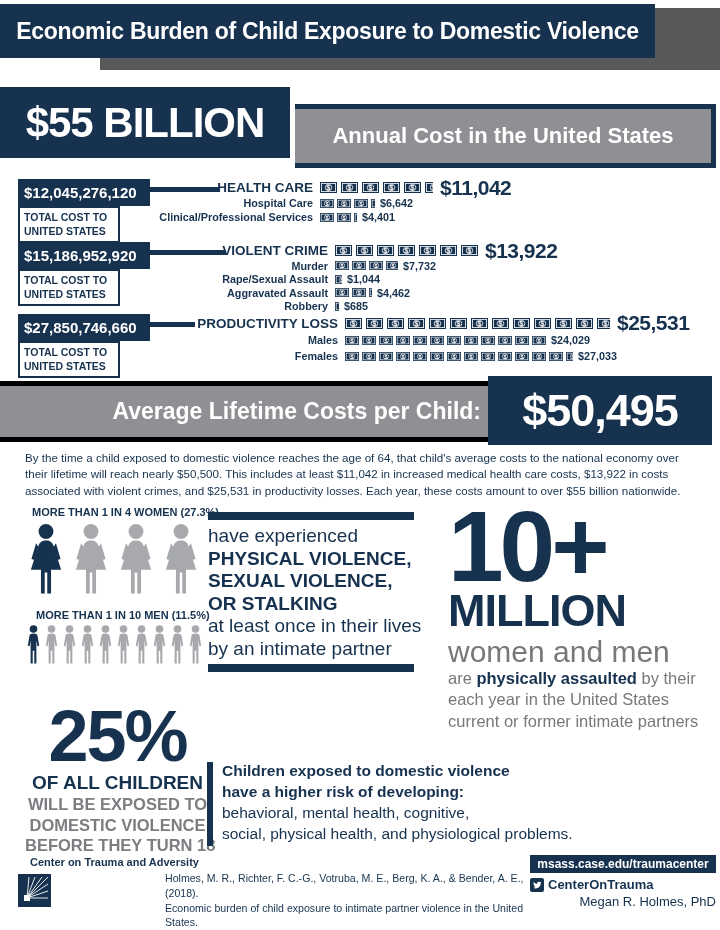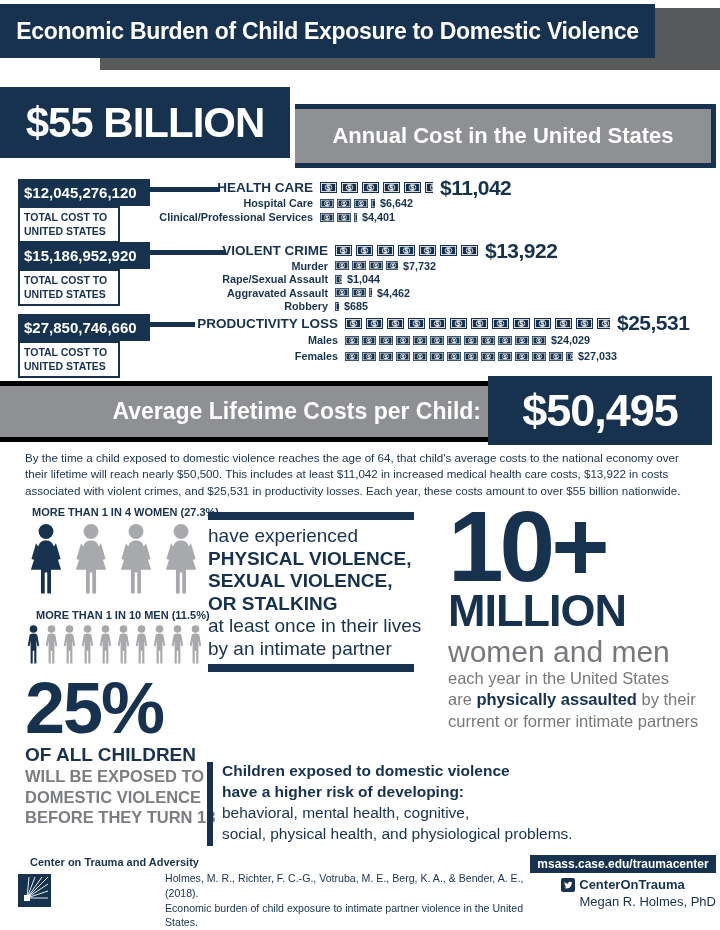--- a/index.html
+++ b/index.html
@@ -66,42 +66,42 @@
   .exp-line{font-size:19px;line-height:22.5px;color:#16324f;white-space:nowrap;}
   .exp-line.b{font-weight:700;}
   .million-col{left:448px;top:500px;width:265px;}
   .m10{font-size:100px;font-weight:700;line-height:0.92;letter-spacing:-4px;color:#16324f;}
   .mword{font-size:45px;font-weight:700;letter-spacing:-1px;line-height:1;color:#16324f;margin-top:-4px;}
   .mwho{font-size:30px;color:#77787b;line-height:1.1;margin-top:2px;}
   .mline{font-size:16.5px;color:#77787b;line-height:1.3;}
   .mline b{color:#16324f;}
 
   
-  .pct-col{left:25px;top:674px;width:185px;}
+  .pct-col{left:25px;top:702px;width:185px;text-align:center;}
   .pct-big{font-size:72px;font-weight:700;letter-spacing:-2px;line-height:0.95;color:#16324f;}
   .pct-line1{font-size:19px;font-weight:700;color:#16324f;margin-top:2px;white-space:nowrap;}
   .pct-gray{font-size:16.5px;font-weight:700;color:#7b7d80;line-height:1.22;white-space:nowrap;}
   .vdiv{left:207px;top:762px;width:6px;height:84px;background:#16324f;}
   .risk-col{left:222px;top:760px;width:420px;}
   .risk-line{font-size:15.5px;line-height:21px;color:#16324f;}
   .risk-line.b{font-weight:700;}
 
   
   .f-center-label{left:30px;top:856px;font-size:11px;font-weight:700;color:#16324f;}
   .f-logo{left:18px;top:874px;}
   .f-logo-text{left:55px;top:875px;width:120px;color:#3d4a5c;}
   .f-lt1{font-size:4.6px;letter-spacing:0.2px;}
   .f-lt2{font-size:4.6px;letter-spacing:0.2px;border-bottom:0.5px solid #3d4a5c;display:inline-block;padding-bottom:1px;}
   .f-lt3{font-family:"Liberation Serif",serif;font-size:9.5px;font-variant:small-caps;margin-top:1px;}
   .f-lt4{font-size:4.8px;letter-spacing:2.5px;}
   .citation{left:165px;top:871px;width:372px;font-size:10.6px;line-height:1.4;color:#16324f;}
   .f-right{right:4px;top:855px;width:186px;text-align:right;}
   .f-url{background:#16324f;color:#fff;font-size:12px;font-weight:700;height:18px;
          display:flex;align-items:center;justify-content:center;}
-  .f-tw{margin-top:4px;font-size:13px;font-weight:700;color:#16324f;display:flex;align-items:center;justify-content:center;}
+  .f-tw{margin-top:4px;font-size:13px;font-weight:700;color:#16324f;display:flex;align-items:center;justify-content:flex-start;}
   .f-tw svg{margin-right:4px;}
   .f-name{font-size:13px;color:#16324f;margin-top:2px;}
   .f-mail{font-size:13px;color:#404040;margin-top:18px;display:flex;align-items:center;justify-content:flex-end;}
   .f-mail svg{margin-right:4px;}
 </style>
 </head>
 <body>
 
 <div class="canvas">
 
@@ -729,22 +729,22 @@
         <div class="exp-line">at least once in their lives</div>
         <div class="exp-line">by an intimate partner</div>
       </div>
     <div class="exp-bar"></div>
   </div>
 
   <div class="abs million-col">
     <div class="m10">10+</div>
     <div class="mword">MILLION</div>
     <div class="mwho">women and men</div>
+    <div class="mline"><span>are </span><b>physically assaulted</b><span> by their</span></div>
     <div class="mline">each year in the United States</div>
-    <div class="mline"><span>are </span><b>physically assaulted</b><span> by their</span></div>
     <div class="mline">current or former intimate partners</div>
   </div>
 
   <div class="abs pct-col">
     <div class="pct-big">25%</div>
     <div class="pct-line1">OF ALL CHILDREN</div>
     <div id="pct-gray-lines">
         <div class="pct-gray">WILL BE EXPOSED TO</div>
         <div class="pct-gray">DOMESTIC VIOLENCE</div>
         <div class="pct-gray">BEFORE THEY TURN 18</div>

